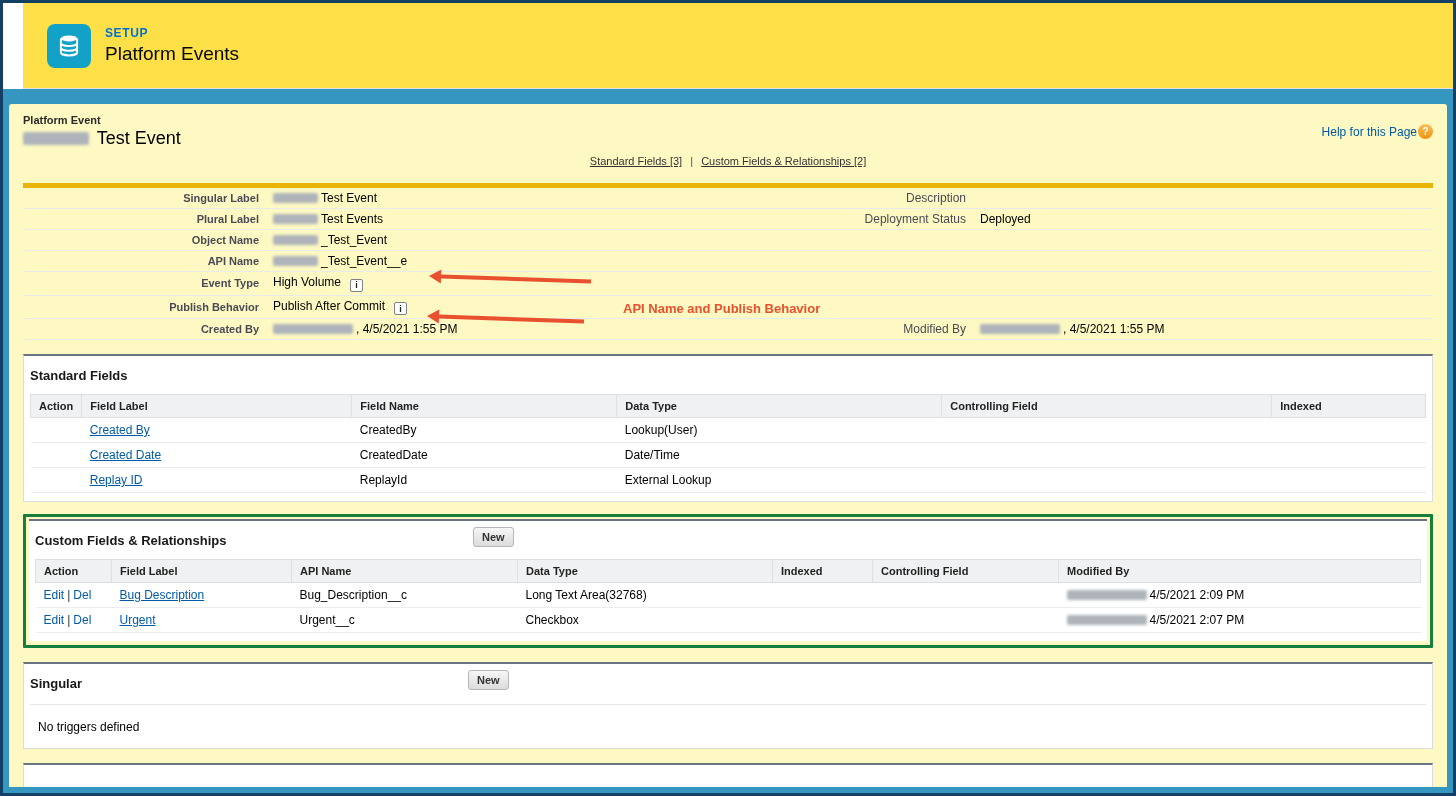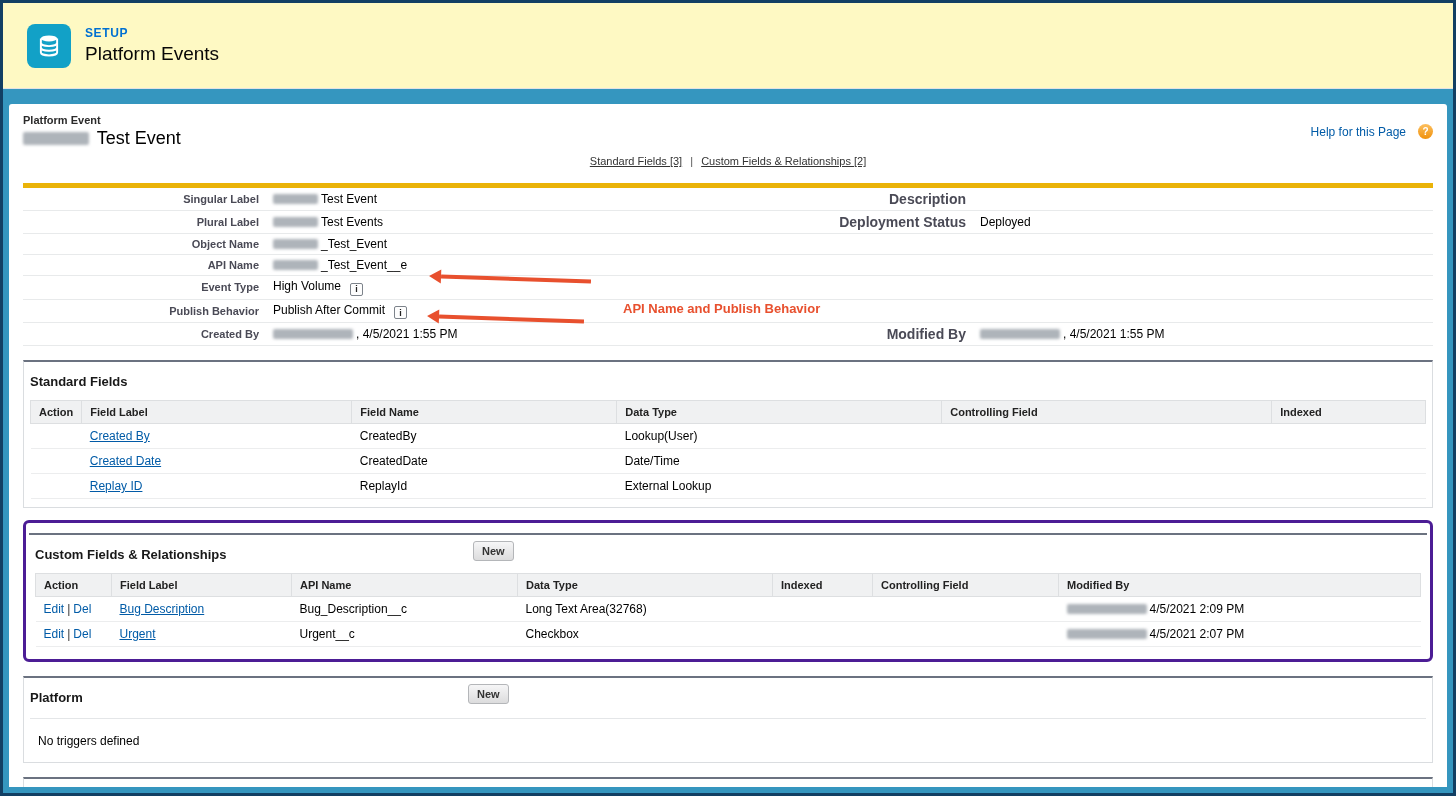--- a/index.html
+++ b/index.html
@@ -2,55 +2,55 @@
 <html><head>
 <meta charset="utf-8">
 <style>
   * { margin:0; padding:0; box-sizing:border-box; }
   html,body { width:1456px; height:796px; }
   body { font-family:"Liberation Sans", sans-serif; background:#fff; }
 
   .frame { width:1456px; height:796px; border:3px solid #123f63; display:flex; flex-direction:column; overflow:hidden; background:#fff; }
 
   
-  .topbar { flex:0 0 86px; background:#fef9c3; display:flex; align-items:center; padding-left:24px; border-bottom:1px solid #e3e3e3; }
+  .topbar { flex:0 0 86px; background:#fde047; display:flex; align-items:center; padding-left:24px; border-bottom:1px solid #e3e3e3;margin-left:20px; }
   .app-icon { width:44px; height:44px; border-radius:8px; background:#12a1c7; display:flex; align-items:center; justify-content:center; flex:0 0 auto; }
   .titles { margin-left:14px; }
   .setup-label { color:#0070d2; font-size:12px; font-weight:bold; letter-spacing:.6px; margin-bottom:3px; }
   .page-title { font-size:19px; font-weight:normal; color:#080707; }
 
   
   .canvas { flex:1 1 auto; background:#3596bf; padding:15px 6px 6px; min-height:0; }
-  .content { background:#ffffff; height:100%; padding:10px 14px 0; position:relative; overflow:hidden; border-radius:3px 3px 0 0; }
+  .content { background:#fef9c3; height:100%; padding:10px 14px 0; position:relative; overflow:hidden; border-radius:3px 3px 0 0; }
 
   
   .page-head { display:flex; justify-content:space-between; align-items:flex-start; }
   .entity-type { font-size:11px; font-weight:bold; color:#2b2b2b; }
   .entity-title { font-size:18px; color:#000; margin-top:2px; }
-  .help { font-size:12px; color:#015ba7; display:flex; align-items:center; gap:12px; margin-top:10px; cursor:pointer; }
+  .help { font-size:12px; color:#015ba7; display:flex; align-items:center; gap:1px; margin-top:10px; cursor:pointer; }
   .help-icon { width:15px; height:15px; border-radius:50%; background:linear-gradient(#fcbf5e,#f0910c); color:#fff; font-weight:bold; font-size:10px; display:inline-flex; align-items:center; justify-content:center; }
   .help-icon::before { content:"?"; }
 
   .subnav { text-align:center; font-size:11px; color:#333; margin:6px 0 16px; }
   .subnav a { color:#333; text-decoration:underline; margin:0 5px; cursor:pointer; }
   .subnav .sep { color:#555; }
 
   
   .btn-row { position:absolute; left:438px; top:0; display:flex; gap:4px; }
   .btn { font-size:11px; font-weight:bold; color:#333; background:linear-gradient(#f6f6f7,#dcdcdd); border:1px solid #b4b6b9; border-radius:3px; padding:2px 8px; cursor:pointer; line-height:14px; }
 
   
   .detail-sec { position:relative; }
   .sec-head { position:relative; height:26px; display:flex; align-items:center; }
   .sec-title { font-size:13px; font-weight:bold; color:#181818; }
   .detail-grid { width:100%; border-collapse:collapse; border-top:5px solid #eab308; }
   .detail-grid td { font-size:12px; padding:3px 2px; border-bottom:1px solid #e8eaeb; height:20px; vertical-align:middle; color:#000; }
   .detail-grid td.lbl  { width:248px; text-align:right; font-weight:bold; color:#4a4a56; font-size:11px; padding-right:12px; }
   .detail-grid td.val  { width:452px; }
-  .detail-grid td.lbl2 { width:255px; text-align:right; font-weight:bold; color:#4a4a56; font-size:14px; padding-right:12px;margin-top:16px; }
+  .detail-grid td.lbl2 { width:255px; text-align:right; font-weight:normal; color:#4a4a56; font-size:12px; padding-right:12px;margin-top:16px; }
 
   .info-icon { display:inline-flex; width:13px; height:13px; border:1px solid #7d838b; border-radius:2px; background:#fdfdfd; color:#222; font-size:9px; font-weight:bold; align-items:center; justify-content:center; margin-left:9px; vertical-align:-2px; cursor:pointer; }
   .info-icon::before { content:"i"; }
 
   
   .redact { display:inline-block; height:10px; background:#aeb4ba; border-radius:2px; filter:blur(1.5px); margin-right:3px; vertical-align:-1px; }
   .redact-lg { height:13px; vertical-align:-1px; }
   .w45{width:45px} .w66{width:66px} .w80{width:80px}
 
   
@@ -62,21 +62,21 @@
 
   
   .sec { margin-top:14px; border:1px solid #dadde0; border-top:2px solid #6b7280; background:#fff; padding:6px 6px 8px; }
   .rl-table { width:100%; border-collapse:collapse; margin-top:6px; }
   .rl-table th { background:#f0f1f2; border:1px solid #dddfe1; font-size:11px; font-weight:bold; text-align:left; padding:5px 8px; color:#222; }
   .rl-table td { border-bottom:1px solid #ecedee; font-size:12px; padding:5px 8px; height:23px; color:#000; }
   a.field-link { color:#015ba7; text-decoration:underline; cursor:pointer; }
   a.action-link { color:#015ba7; text-decoration:none; cursor:pointer; }
   .act-sep { color:#333; margin:0 3px; }
 
-  .highlight-wrap { border:3px solid #4c1d95; border-radius:6px; margin-top:12px; padding:10px 3px 4px; }
+  .highlight-wrap { border:3px solid #15803d; border-radius:1px; margin-top:12px; padding:2px 3px 4px; }
   .highlight-wrap .sec { margin-top:0; }
 
   .empty-row { border-top:1px solid #e4e6e8; margin-top:8px; padding:15px 8px 6px; font-size:12px; color:#000; }
 </style>
 </head>
 <body>
 
 <div class="frame">
 
   <header class="topbar">
@@ -271,21 +271,21 @@
               <td></td>
               <td><span class="redact w80"></span><span>4/5/2021 2:07 PM</span></td>
             </tr>
           </tbody>
             </table>
         </section>
       </div>
 
       <section class="sec">
         <div class="sec-head">
-          <span class="sec-title">Platform</span>
+          <span class="sec-title">Singular</span>
           <span class="btn-row">
             <button class="btn">New</button>
           </span>
         </div>
         <div class="empty-row">No triggers defined</div>
       </section>
 
       <section class="sec">
         <div class="sec-head">
           

